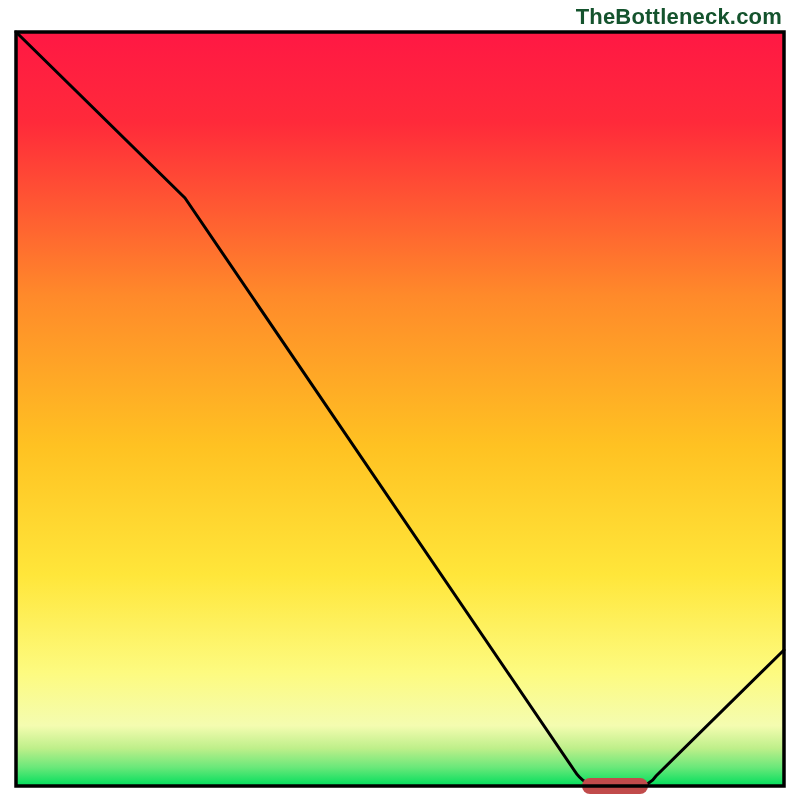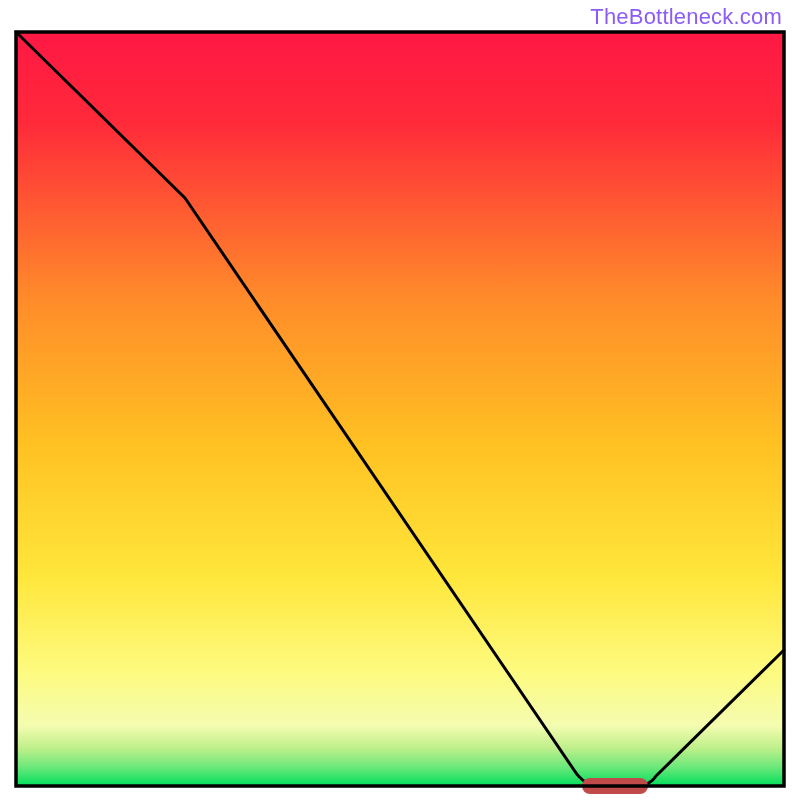--- a/index.html
+++ b/index.html
@@ -14,22 +14,22 @@
   .wrap {
     position: relative;
     width: 800px;
     height: 800px;
   }
   .watermark {
     position: absolute;
     top: 4px;
     right: 18px;
     font-size: 22px;
-    font-weight: 400;
-    color: #8b5cf6;
+    font-weight: 700;
+    color: #14532d;
     letter-spacing: 0.2px;
     user-select: none;
   }
   
   svg.chart {
     position: absolute;
     left: 0;
     top: 0;
     width: 800px;
     height: 800px;

